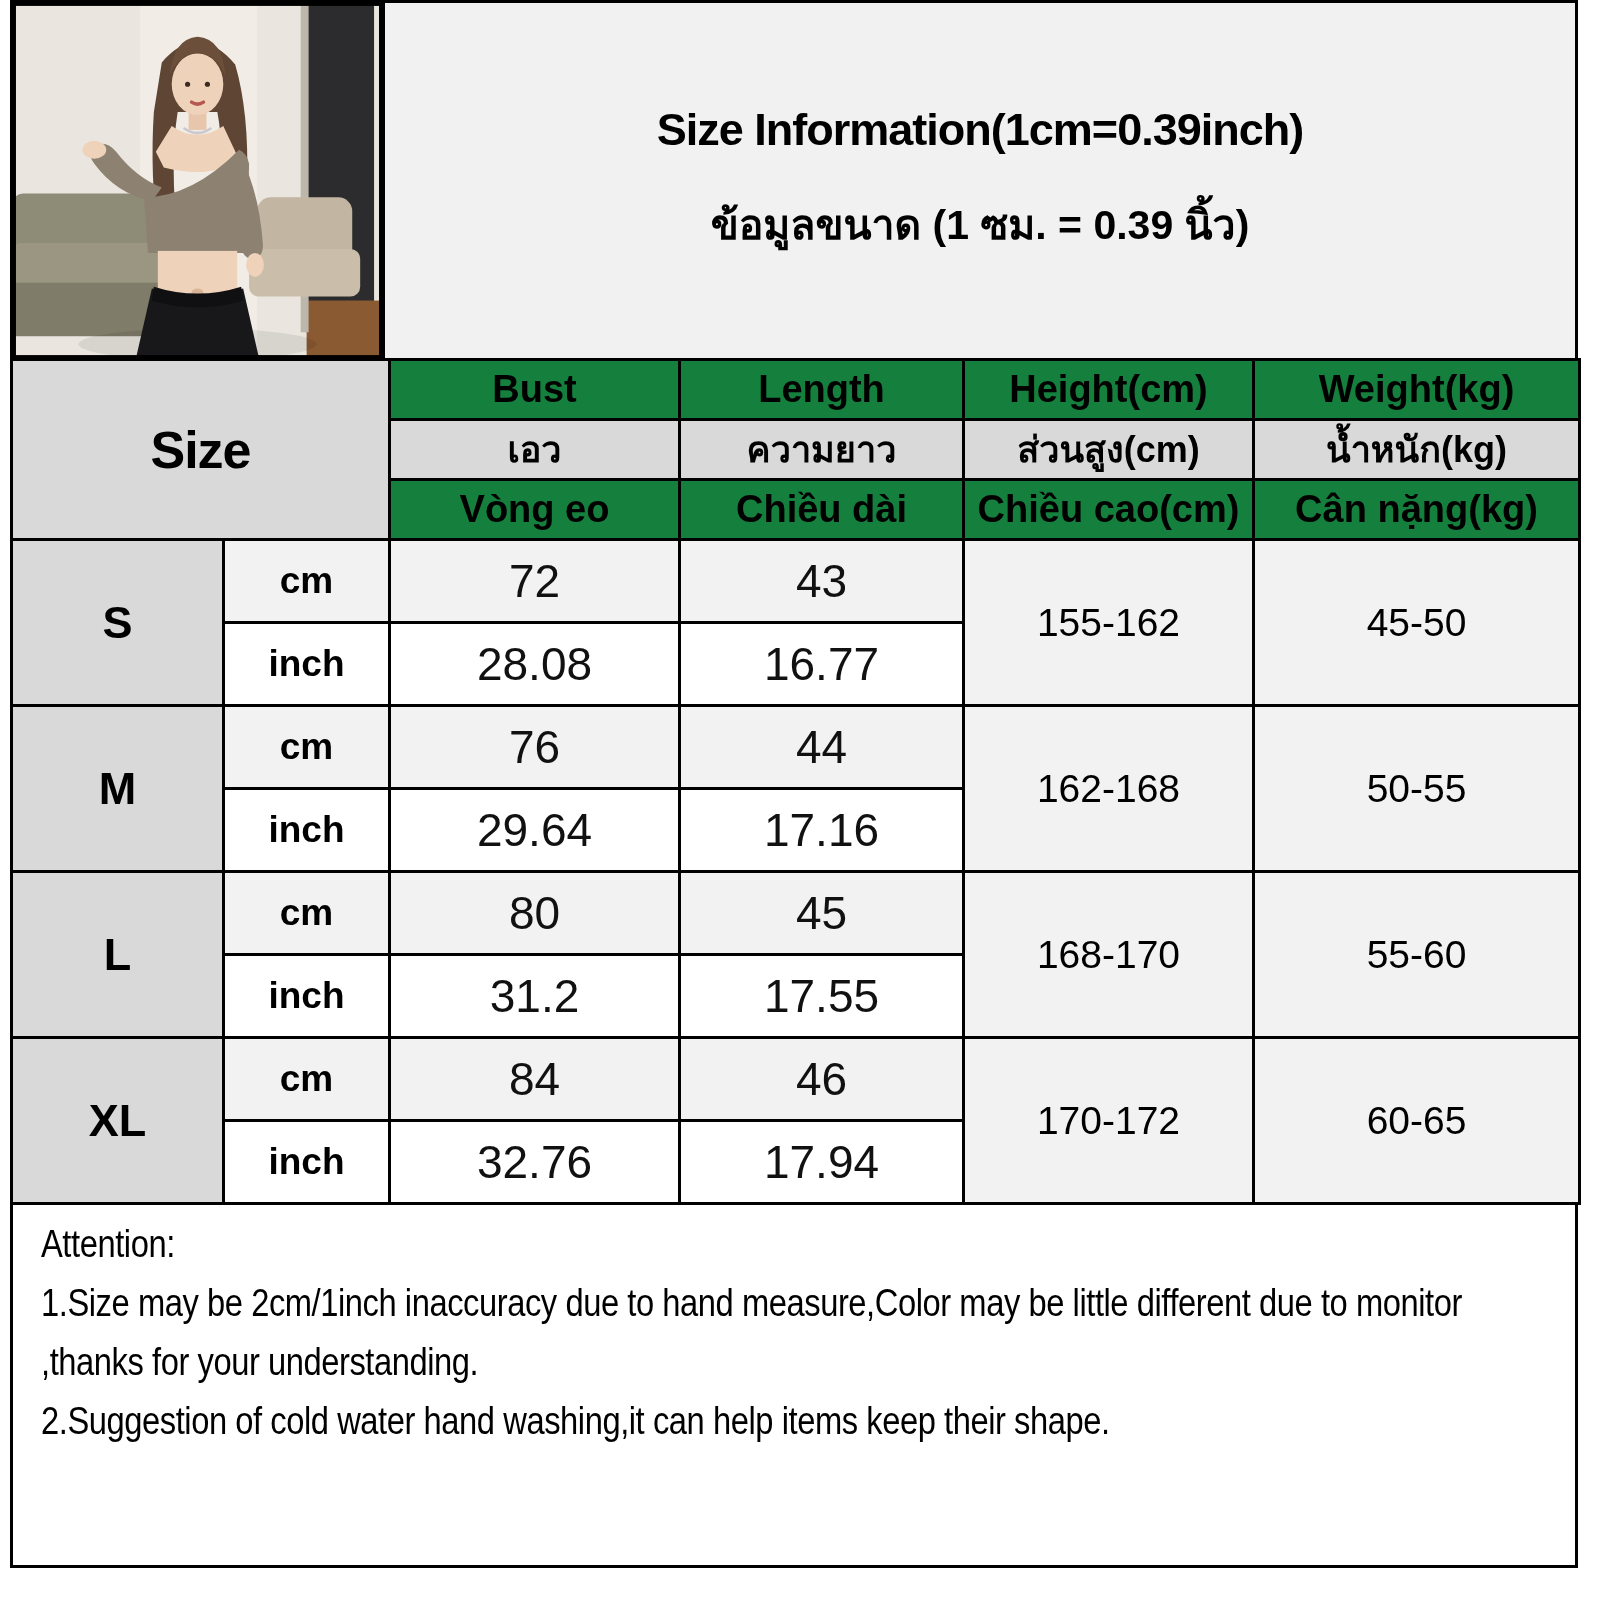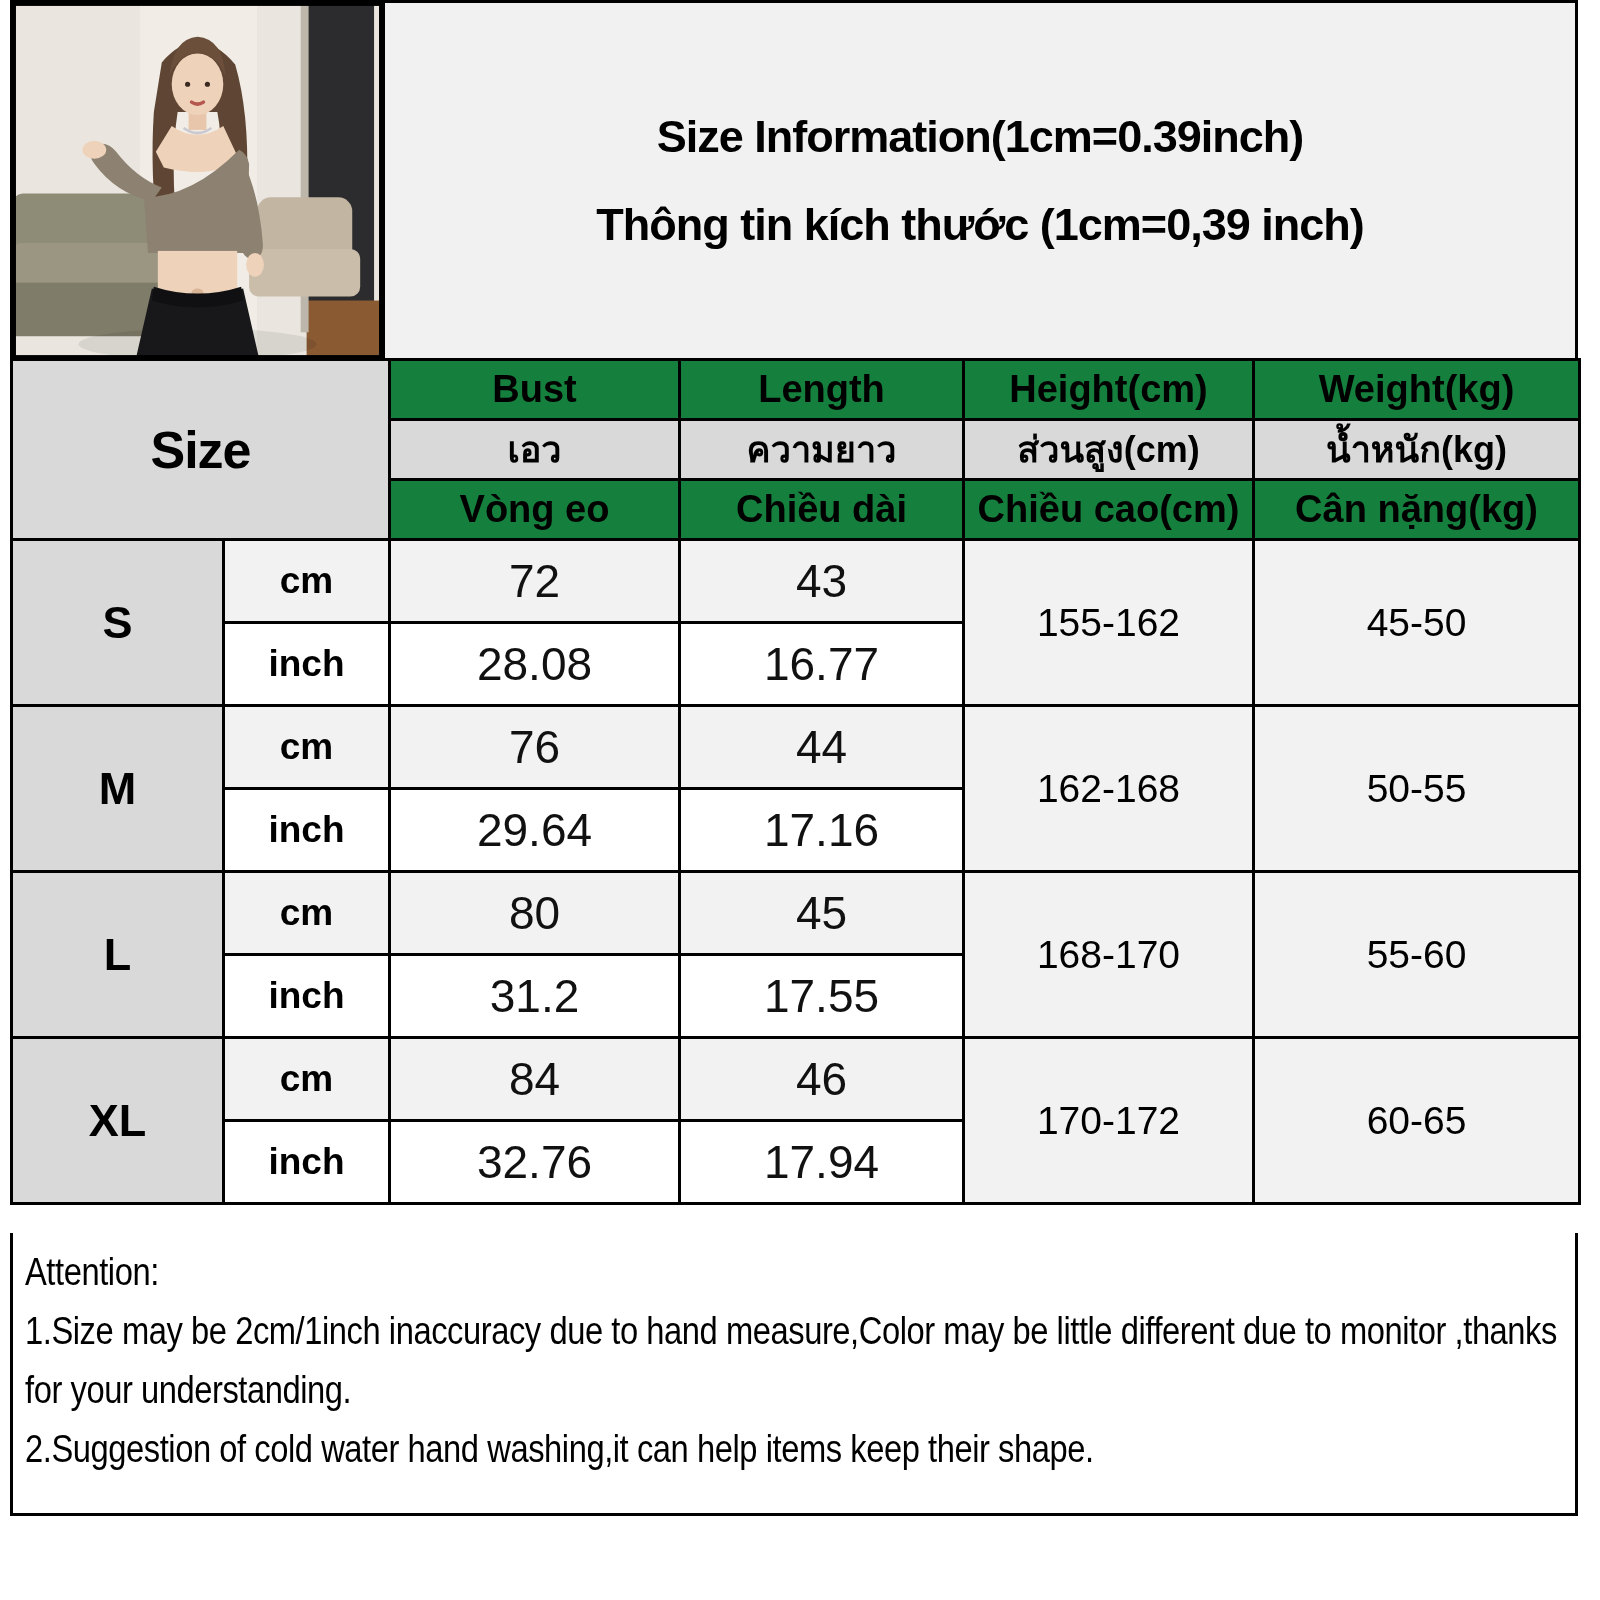--- a/index.html
+++ b/index.html
@@ -26,22 +26,22 @@
   td.hdr-th{background:#d9d9d9;font-weight:bold;font-size:36px;}
   td.size-head{background:#d9d9d9;font-weight:bold;font-size:52px;letter-spacing:-1px;}
   td.size-cell{background:#d9d9d9;font-weight:bold;font-size:45px;}
   td.unit-cell{font-weight:bold;font-size:37px;}
   td.val{font-size:46px;font-weight:normal;color:#111;}
   td.tint{background:#f2f2f2;}
   td.white{background:#ffffff;}
   td.range-cell{background:#f2f2f2;font-size:39px;}
 
   
-  .attention{border:3px solid #000;border-top:none;box-sizing:border-box;height:283px;
-    background:#fff;padding:10px 0 0 12px;margin-top:28px;}
+  .attention{border:3px solid #000;border-top:none;box-sizing:border-box;height:363px;
+    background:#fff;padding:10px 0 0 28px;}
   .attn-inner{transform:scaleX(0.86);transform-origin:top left;width:116%;
     font-size:38px;line-height:1.55;letter-spacing:-0.5px;}
 </style>
 </head>
 <body>
 
 <div class="sheet">
 
   <div class="top-row">
     <div class="photo-box">
@@ -95,21 +95,21 @@
 
           <path d="M140 288 Q186 300 232 288 L248 358 L124 358 Z" fill="#18181a"></path>
           <path d="M142 286 Q186 300 230 286 L232 300 Q186 314 140 300 Z" fill="#101012"></path>
         </g>
 
         <rect x="1.5" y="1.5" width="369" height="355" fill="none" stroke="#000" stroke-width="3"></rect>
       </svg>
     </div>
     <div class="title-box">
       <div class="title-en">Size Information(1cm=0.39inch)</div>
-      <div class="title-vi">Thông tin kích thước (1cm=0,39 inch)</div>
+      <div class="title-th">ข้อมูลขนาด (1 ซม. = 0.39 นิ้ว)</div>
     </div>
   </div>
 
   <table class="size-table">
     <colgroup>
       <col style="width:212px">
         <col style="width:166px">
         <col style="width:290px">
       <col style="width:284px">
         <col style="width:290px">

